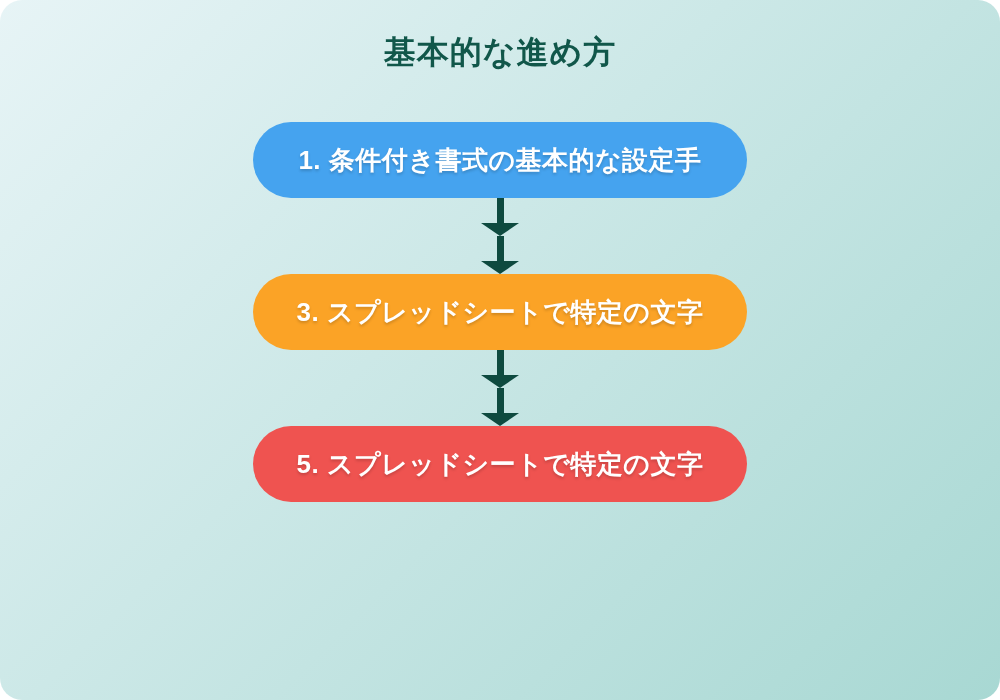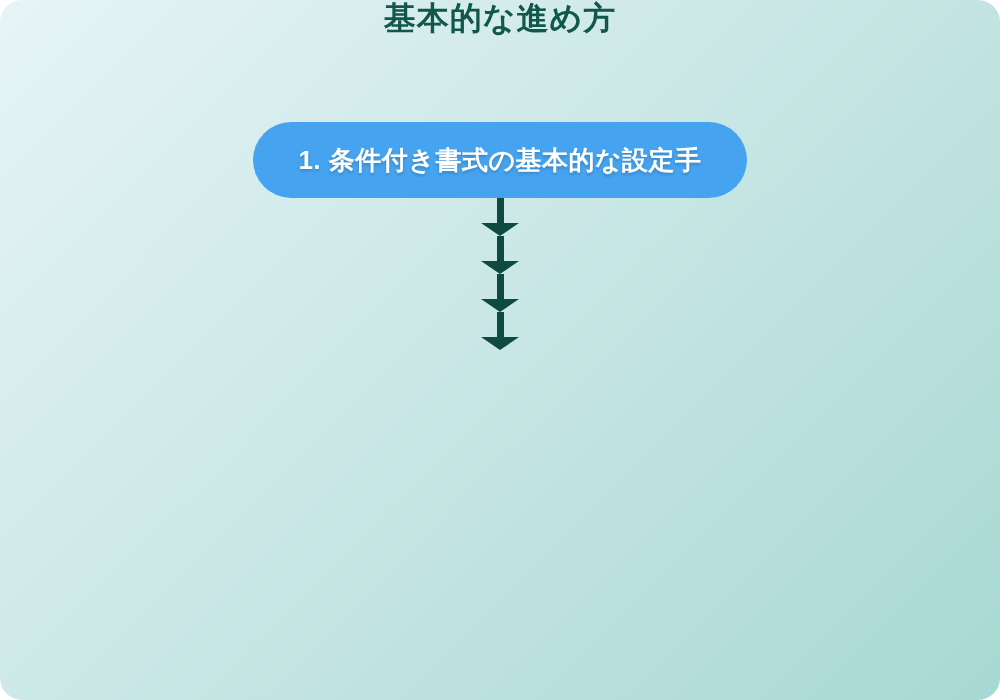--- a/index.html
+++ b/index.html
@@ -12,20 +12,21 @@
     position: relative;
     width: 1000px;
     height: 700px;
     border-radius: 22px;
     background: linear-gradient(135deg, var(--background-start, #e7f4f6) 0%, var(--background-end, #a8d8d3) 100%);
     overflow: hidden;
     box-sizing: border-box;
   }
   .title {
     margin: 0;
+    padding-top: 34px;
     text-align: center;
     font-size: 32px;
     line-height: 36px;
     font-weight: 700;
     color: var(--title, #11574a);
     letter-spacing: 1px;
   }
   .flow {
     position: absolute;
     left: 0;
@@ -87,27 +88,33 @@
       <div class="stem"></div>
       <div class="head"></div>
     </div>
 
 
     <div class="arrow">
       <div class="stem"></div>
       <div class="head"></div>
     </div>
 
+    <div class="pill" style="background-color: rgb(251, 163, 38);">
+      <span>3. スプレッドシートで特定の文字</span>
+    </div>
 
     <div class="arrow">
       <div class="stem"></div>
       <div class="head"></div>
     </div>
 
 
     <div class="arrow">
       <div class="stem"></div>
       <div class="head"></div>
     </div>
 
+    <div class="pill" style="background-color: rgb(239, 83, 80);">
+      <span>5. スプレッドシートで特定の文字</span>
+    </div>
 
   </div>
 </div>
 
 </body></html>

